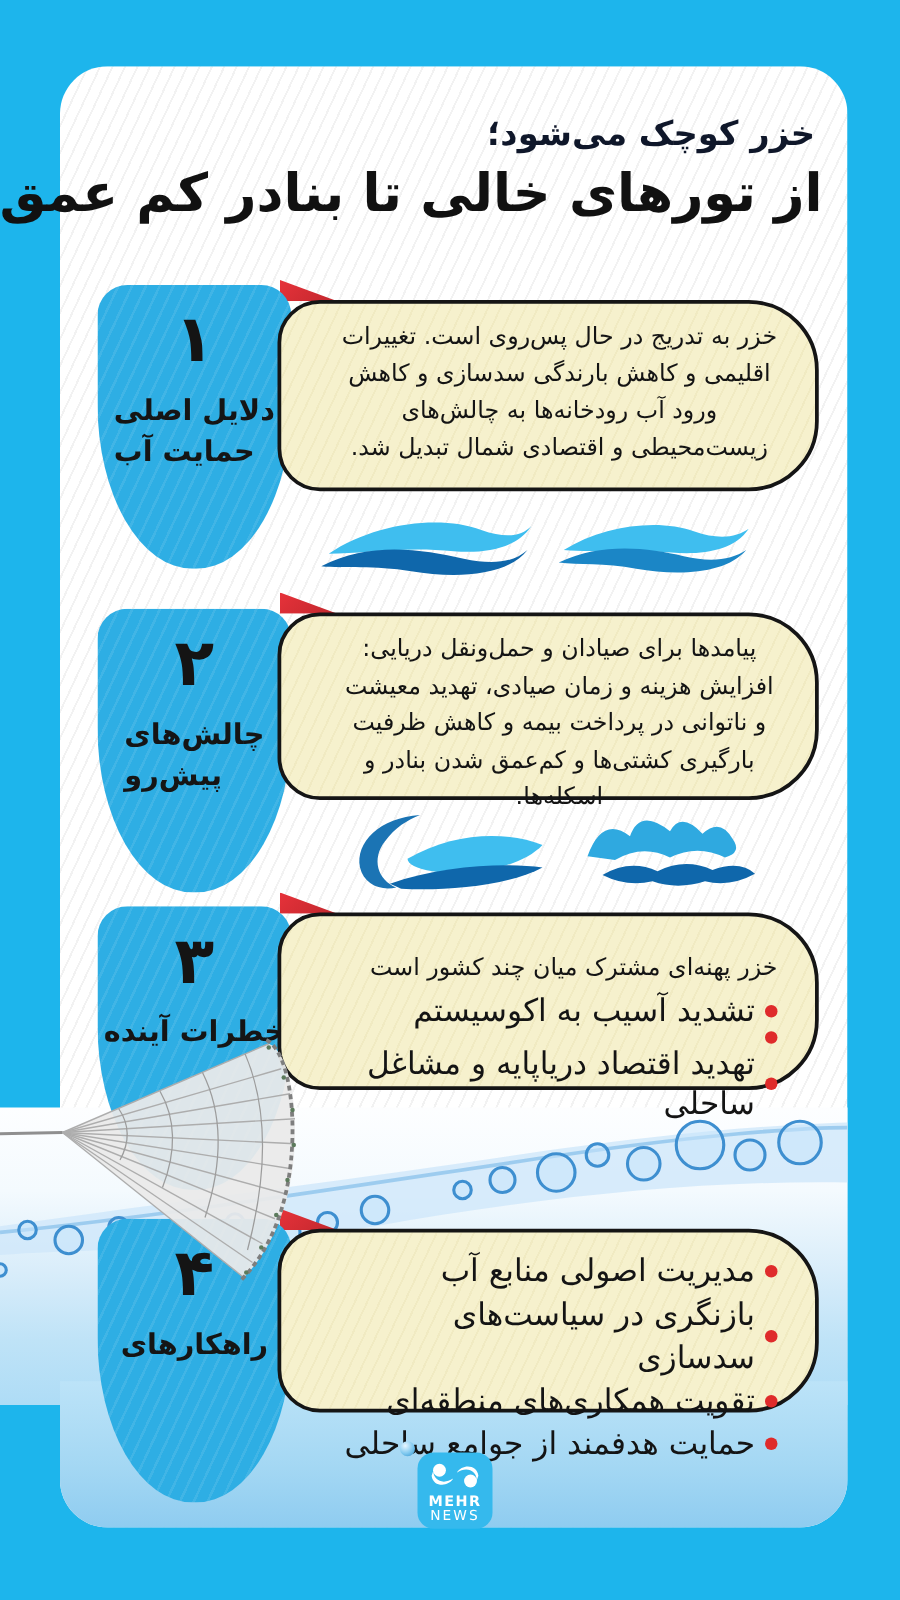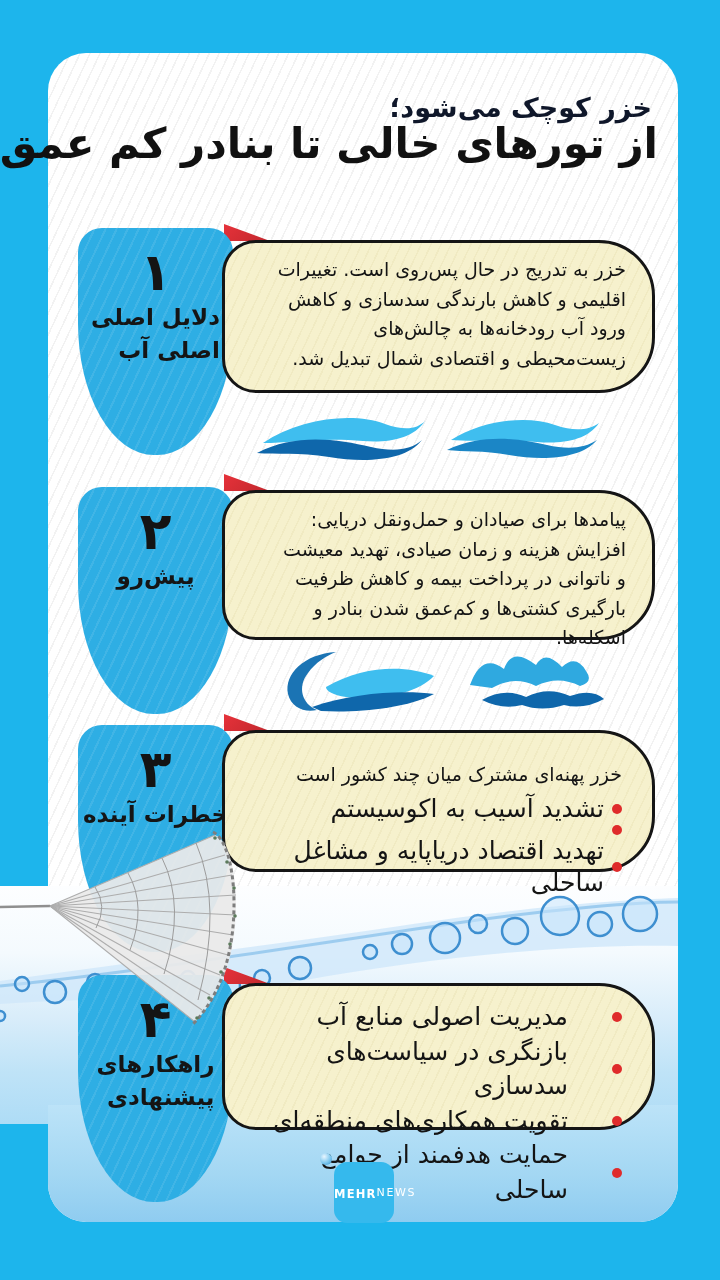--- a/index.html
+++ b/index.html
@@ -25,69 +25,69 @@
     position:absolute;left:0;top:886px;width:678px;height:238px;z-index:1;
     background:linear-gradient(180deg,#fdfeff 0%,#f4fafe 28%,#d9edfa 55%,#bfe3f7 78%,#aedcf6 100%);
   }
   .water-band svg{position:absolute;left:0;top:0;}
   
   .kicker{
     position:absolute;top:92px;right:68px;z-index:3;
     font-size:27px;font-weight:bold;color:#0f172a;direction:rtl;
   }
   .main-title{
-    position:absolute;top:119px;right:62px;z-index:3;white-space:nowrap;
+    position:absolute;top:130px;right:62px;z-index:3;white-space:nowrap;
     font-size:42px;font-weight:bold;color:#111;direction:rtl;letter-spacing:-1px;
   }
   
   .badge{
     position:absolute;left:78px;width:155px;height:227px;z-index:3;
     background:repeating-linear-gradient(295deg,rgba(255,255,255,0.09) 0 2px,rgba(255,255,255,0) 2px 10px),#2eaee4;
     border-radius:24px 24px 76px 76px / 24px 24px 132px 132px;
     display:flex;flex-direction:column;align-items:center;
   }
   .badge .num{font-size:52px;font-weight:bold;color:#141414;margin-top:16px;line-height:1.1;}
-  .badge .lbl{text-align:right;direction:rtl;}
+  .badge .lbl{margin-top:12px;text-align:left;direction:rtl;}
   .badge .lbl span{display:block;font-size:23px;font-weight:bold;color:#151515;line-height:33px;}
   
   .fold{
     position:absolute;left:224px;width:46px;height:17px;z-index:2;
     background:linear-gradient(135deg,#e6323a 0%,#c1272d 100%);
     clip-path:polygon(0 0,100% 100%,0 100%);
   }
   
   .box{
     position:absolute;left:222px;width:433px;z-index:3;box-sizing:border-box;
     background:repeating-linear-gradient(295deg,rgba(150,125,20,0.06) 0 1.5px,rgba(0,0,0,0) 1.5px 9px),#f6f1cd;
     border:3.5px solid #151515;
     border-radius:34px 56px 56px 34px;
     direction:rtl;color:#141414;
   }
   .box .body{
     padding:12px 26px 10px 44px;font-size:19px;line-height:29.5px;
-    text-align:right;font-weight:500;
+    text-align:center;font-weight:500;
   }
   .box .intro{padding:26px 30px 0 44px;font-size:19px;line-height:30px;text-align:right;}
   .bullets{padding:4px 30px 8px 44px;}
   .box4 .bullets{padding-top:14px;}
   .bullet-row{display:flex;align-items:center;direction:rtl;font-size:25px;line-height:32px;}
-  .box4 .bullet-row{line-height:34.5px;gap:36px;}
+  .box4 .bullet-row{line-height:34.5px;}
   .bullet-dot{
     width:10px;height:10px;border-radius:50%;background:#df2b2b;
     margin-left:8px;flex:0 0 auto;
   }
   
   .waves{position:absolute;z-index:3;}
   
   .net{position:absolute;left:0;top:770px;width:300px;height:270px;z-index:5;}
   
   .logo{
     position:absolute;left:334px;top:1162px;width:60px;height:61px;z-index:6;
     background:#35b9ed;border-radius:13px;
-    display:flex;flex-direction:row;align-items:center;
+    display:flex;flex-direction:column;align-items:center;
   }
   .logo .glyph{margin-top:6px;}
   .logo .l1{color:#fff;font-size:11.5px;font-weight:bold;letter-spacing:1.2px;line-height:12px;margin-top:2px;}
   .logo .l2{color:#fff;font-size:11px;letter-spacing:1.6px;line-height:12px;}
   .droplet{
     position:absolute;left:320px;top:1153px;width:12px;height:12px;border-radius:50%;z-index:6;
     background:radial-gradient(circle at 35% 30%,#e8f6ff 0%,#7ec8ef 55%,#2e8fc9 100%);
   }
 </style>
 </head>
@@ -125,38 +125,39 @@
 <div class="panel-bottom"></div>
 
 <div class="kicker">خزر کوچک می‌شود؛</div>
 <div class="main-title">از تورهای خالی تا بنادر کم عمق</div>
 
 <div class="fold" style="top:224px"></div>
 <div class="badge" style="top:228px">
   <div class="num">۱</div>
   <div class="lbl">
     <span>دلایل اصلی</span>
-    <span>اصلی آب</span>
+    <span>حمایت آب</span>
   </div>
 </div>
 <div class="box" style="top:240px;height:153px">
   <div class="body">خزر به تدریج در حال پس‌روی است. تغییرات اقلیمی و کاهش بارندگی سدسازی و کاهش ورود آب رودخانه‌ها به چالش‌های زیست‌محیطی و اقتصادی شمال تبدیل شد.</div>
 </div>
 
 <svg class="waves" style="left:255px;top:412px" width="360" height="58" viewBox="0 0 360 58">
   <path d="M8,31 C45,6 98,0 130,12 C150,19 162,17 170,9 C158,27 133,31 108,29 C68,25 35,31 8,31 Z" fill="#3fbeef"></path>
   <path d="M2,41 C40,21 82,27 116,35 C139,40 156,38 167,28 C151,49 110,51 74,45 C44,40 20,43 2,41 Z" fill="#0f67ab"></path>
   <path d="M196,28 C228,8 272,3 300,13 C320,20 334,18 344,11 C332,29 306,32 282,30 C248,27 218,30 196,28 Z" fill="#3fbeef"></path>
   <path d="M192,38 C226,22 262,26 292,33 C314,38 330,36 342,28 C326,47 288,49 254,43 C228,38 208,40 192,38 Z" fill="#1b86c6"></path>
 </svg>
 
 <div class="fold" style="top:474px"></div>
 <div class="badge" style="top:487px">
   <div class="num">۲</div>
   <div class="lbl">
+    <span>چالش‌های</span>
     <span>پیش‌رو</span>
   </div>
 </div>
 <div class="box" style="top:490px;height:150px">
   <div class="body">پیامدها برای صیادان و حمل‌ونقل دریایی: افزایش هزینه و زمان صیادی، تهدید معیشت و ناتوانی در پرداخت بیمه و کاهش ظرفیت بارگیری کشتی‌ها و کم‌عمق شدن بنادر و اسکله‌ها.</div>
 </div>
 
 <svg class="waves" style="left:274px;top:644px" width="348" height="76" viewBox="0 0 348 76">
   <path d="M62,8 C30,10 10,30 14,50 C17,63 30,69 43,66 C28,60 23,43 34,29 C42,18 52,12 62,8 Z" fill="#1b74b4"></path>
   <path d="M52,43 C90,21 132,21 160,32 C142,51 100,57 72,53 C59,51 52,47 52,43 Z" fill="#3fbeef"></path>
@@ -187,21 +188,20 @@
         <span>تهدید اقتصاد دریاپایه و مشاغل ساحلی</span>
       </div>
   </div>
 </div>
 
 <div class="fold" style="top:967px"></div>
 <div class="badge" style="top:975px">
   <div class="num">۴</div>
   <div class="lbl">
     <span>راهکارهای</span>
-    <span>پیشنهادی</span>
   </div>
 </div>
 <div class="box box4" style="top:983px;height:147px">
   <div class="bullets">
     <div class="bullet-row">
         <span class="bullet-dot"></span>
         <span>مدیریت اصولی منابع آب</span>
       </div>
     <div class="bullet-row">
         <span class="bullet-dot"></span>

